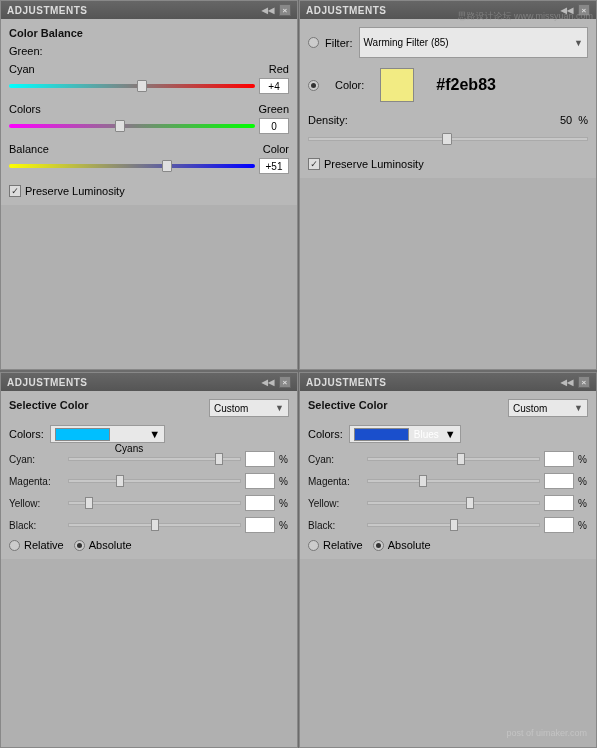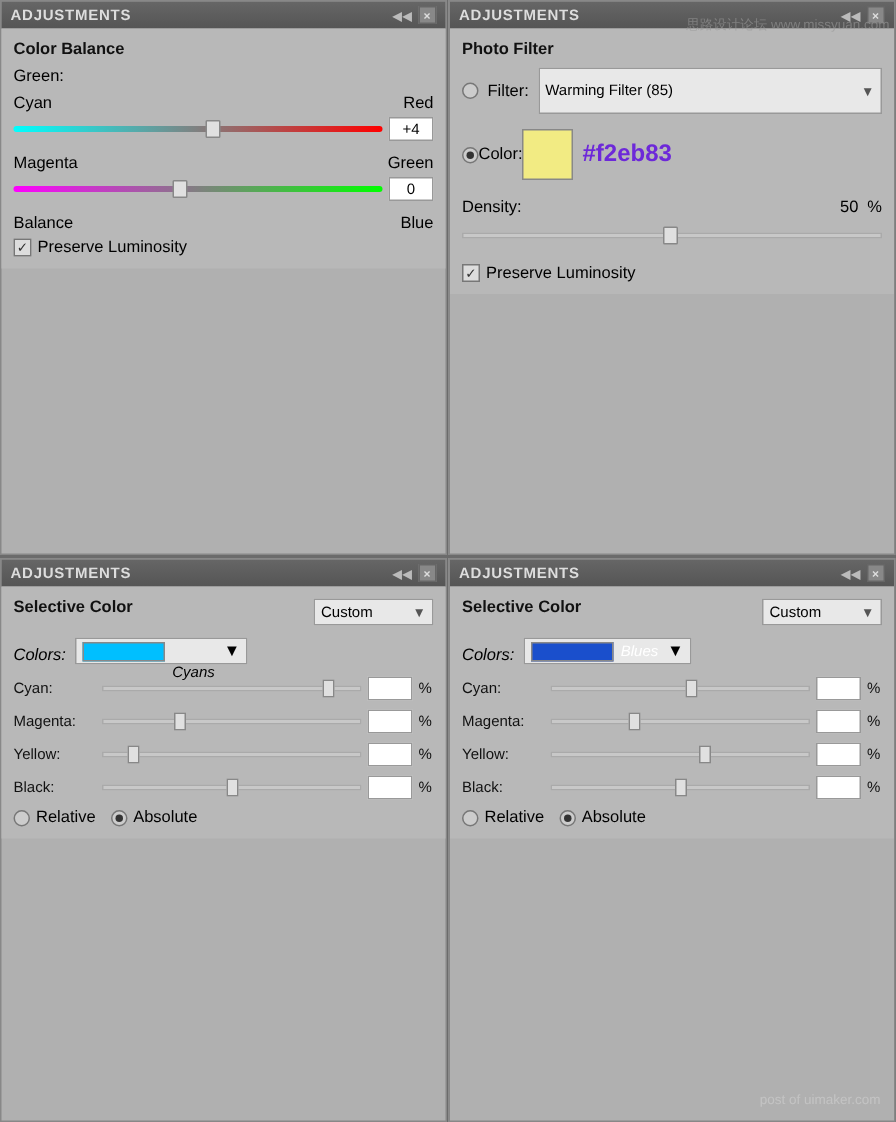--- a/index.html
+++ b/index.html
@@ -197,31 +197,30 @@
     .color-swatch {
       width: 30px;
       height: 30px;
       border: 1px solid #888;
       display: inline-block;
     }
 
     .hex-label {
       font-size: 16px;
       font-weight: bold;
-      color: #6d28d9;
+      color: #000000;
       margin-left: 6px;
     }
 
     
     .sc-colors-row {
       display: flex;
-      align-items: flex-end;
+      align-items: center;
       gap: 6px;
       margin-bottom: 8px;
-      font-style: italic;
     }
 
     .sc-color-preview-cyan {
       background: #00bfff;
       width: 50px;
       height: 14px;
       border: 1px solid #888;
       display: inline-block;
     }
 
@@ -351,66 +350,72 @@
     </div>
     <div style="display:flex;align-items:center;gap:4px;margin-bottom:8px;">
       <div style="flex:1; position:relative; height:18px;">
         <div class="slider-track cb-track-cyan-red" style="position:absolute;top:7px;left:0;right:0;height:4px;border-radius:2px;"></div>
         <div class="slider-thumb" style="left:52%;"></div>
       </div>
       <div class="value-box">+4</div>
     </div>
 
     <div class="slider-label-row">
-      <span>Magenta</span>
+      <span>Colors</span>
       <span>Green</span>
     </div>
     <div style="display:flex;align-items:center;gap:4px;margin-bottom:8px;">
       <div style="flex:1; position:relative; height:18px;">
         <div class="slider-track cb-track-magenta-green" style="position:absolute;top:7px;left:0;right:0;height:4px;border-radius:2px;"></div>
         <div class="slider-thumb" style="left:43%;"></div>
       </div>
       <div class="value-box">0</div>
     </div>
 
     <div class="slider-label-row">
       <span>Balance</span>
-      <span>Blue</span>
+      <span>Color</span>
+    </div>
+    <div style="display:flex;align-items:center;gap:4px;margin-bottom:10px;">
+      <div style="flex:1; position:relative; height:18px;">
+        <div class="slider-track cb-track-yellow-blue" style="position:absolute;top:7px;left:0;right:0;height:4px;border-radius:2px;"></div>
+        <div class="slider-thumb" style="left:62%;"></div>
+      </div>
+      <div class="value-box">+51</div>
     </div>
 
     <div class="checkbox-row">
       <div class="checkbox">✓</div>
       <span>Preserve Luminosity</span>
     </div>
   </div>
 </div>
 
 <div class="panel" style="left:299px; top:0; width:298px; height:370px;">
   <div class="panel-header">
     <div class="panel-header-left">
       <span class="panel-title-text">ADJUSTMENTS</span>
     </div>
     <div style="display:flex;gap:4px;align-items:center;">
       <span class="collapse-icon">◀◀</span>
       <div class="panel-collapse-btn">×</div>
     </div>
   </div>
   <div class="panel-body">
-    <div class="section-title">Photo Filter</div>
 
     <div class="filter-row" style="margin-bottom:10px;">
       <div class="radio-btn"></div>
       <span>Filter:</span>
       <div class="filter-select" style="flex:1; background:#e8e8e8; border:1px solid #999; height:31px; display:flex; align-items:center; justify-content:space-between; padding:0 4px;">
         <span style="font-size:10px;">Warming Filter (85)</span>
         <span class="dropdown-arrow">▼</span>
       </div>
     </div>
 
-    <div style="display:flex; align-items:center; gap:0; margin-bottom:12px;text-align:right;">
+    <div style="display:flex; align-items:center; gap:16px; margin-bottom:12px;text-align:right;">
       <div class="radio-btn checked"></div>
       <span>Color:</span>
       <div class="color-swatch" style="background:#f2eb83; width:34px; height:34px; border:1px solid #888;"></div>
       <span class="hex-label">#f2eb83</span>
     </div>
 
     <div style="display:flex; align-items:flex-end; gap:6px; margin-bottom:4px;">
       <span style="font-size:11px; min-width:50px;">Density:</span>
       <div style="flex:1;"></div>
       <span style="font-size:11px;">50</span>

